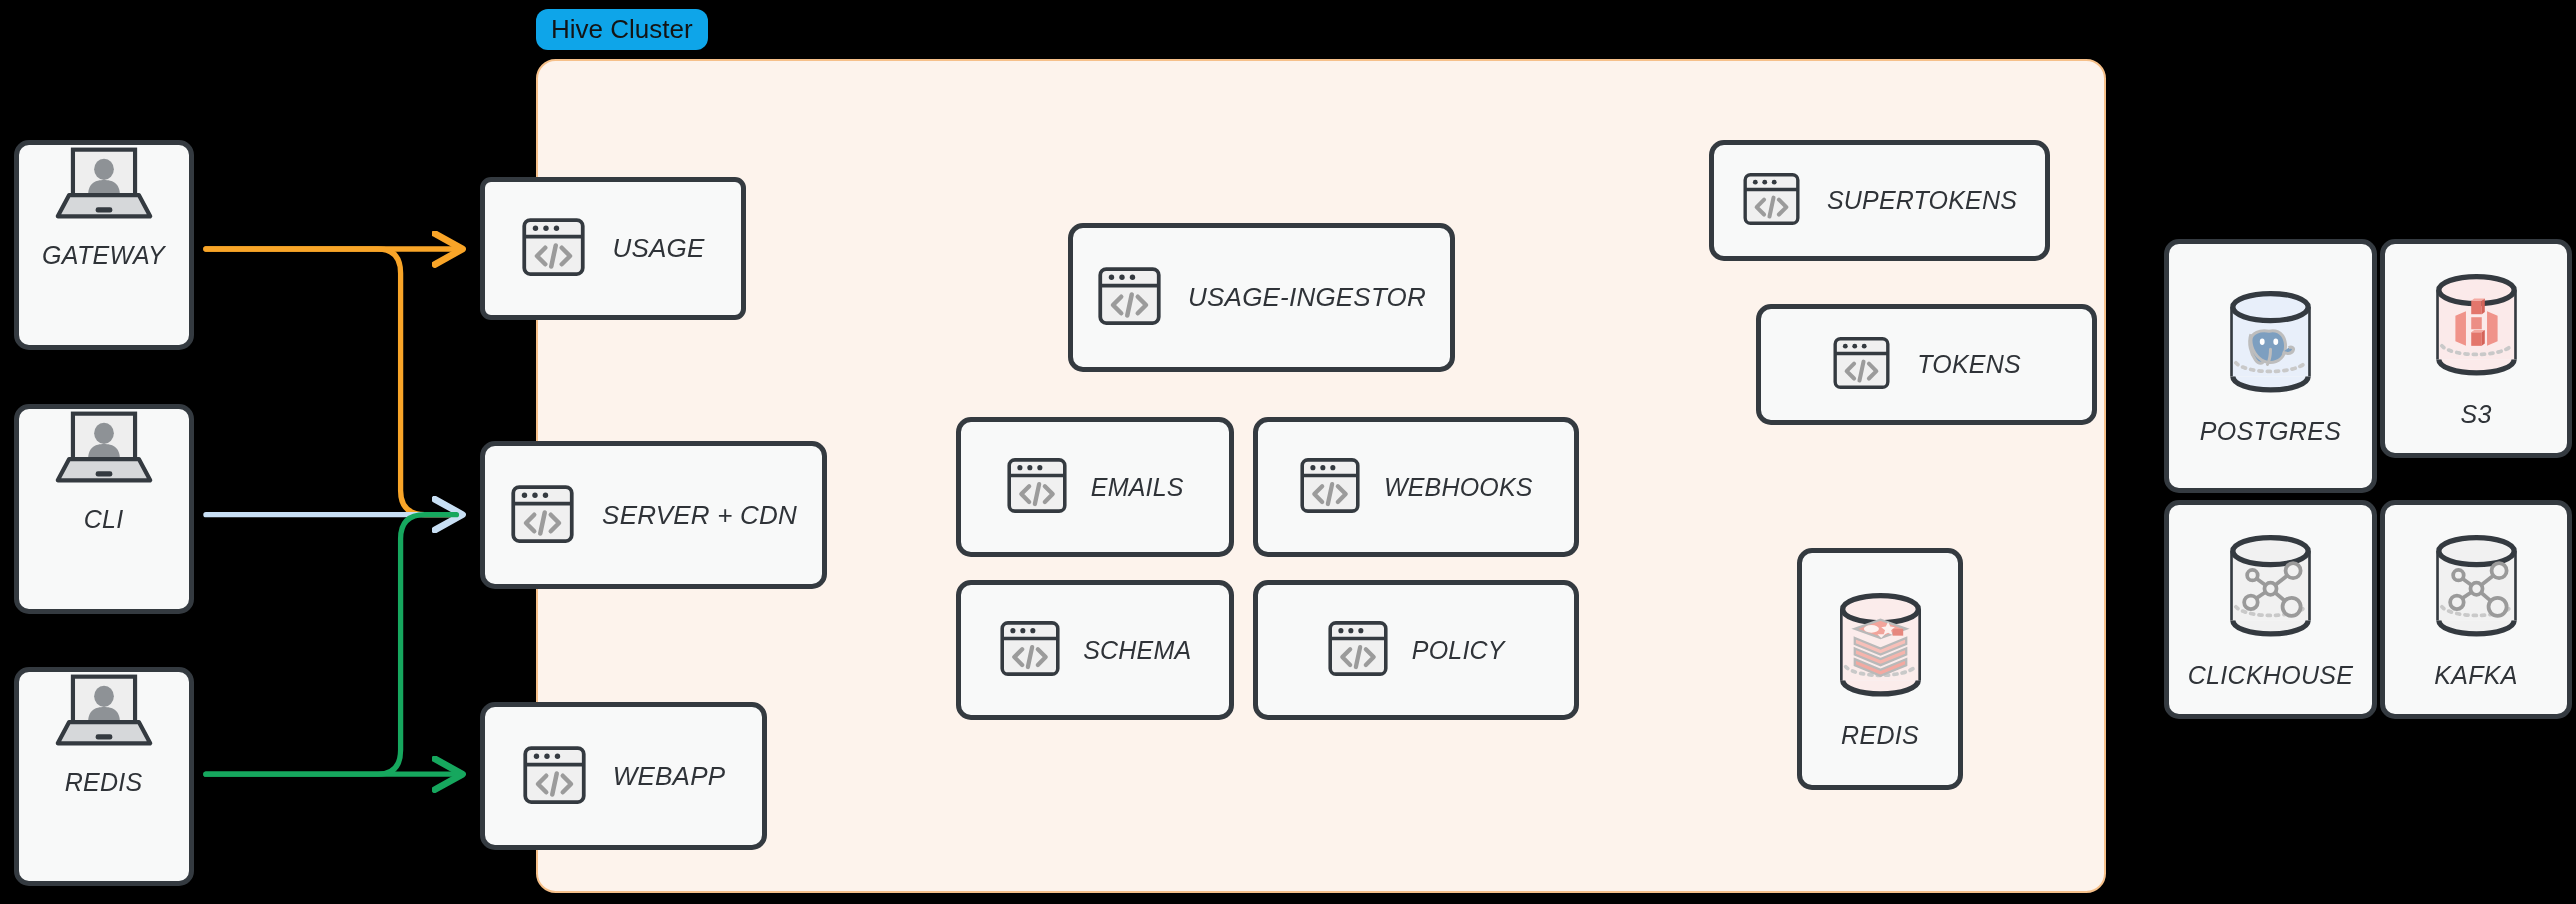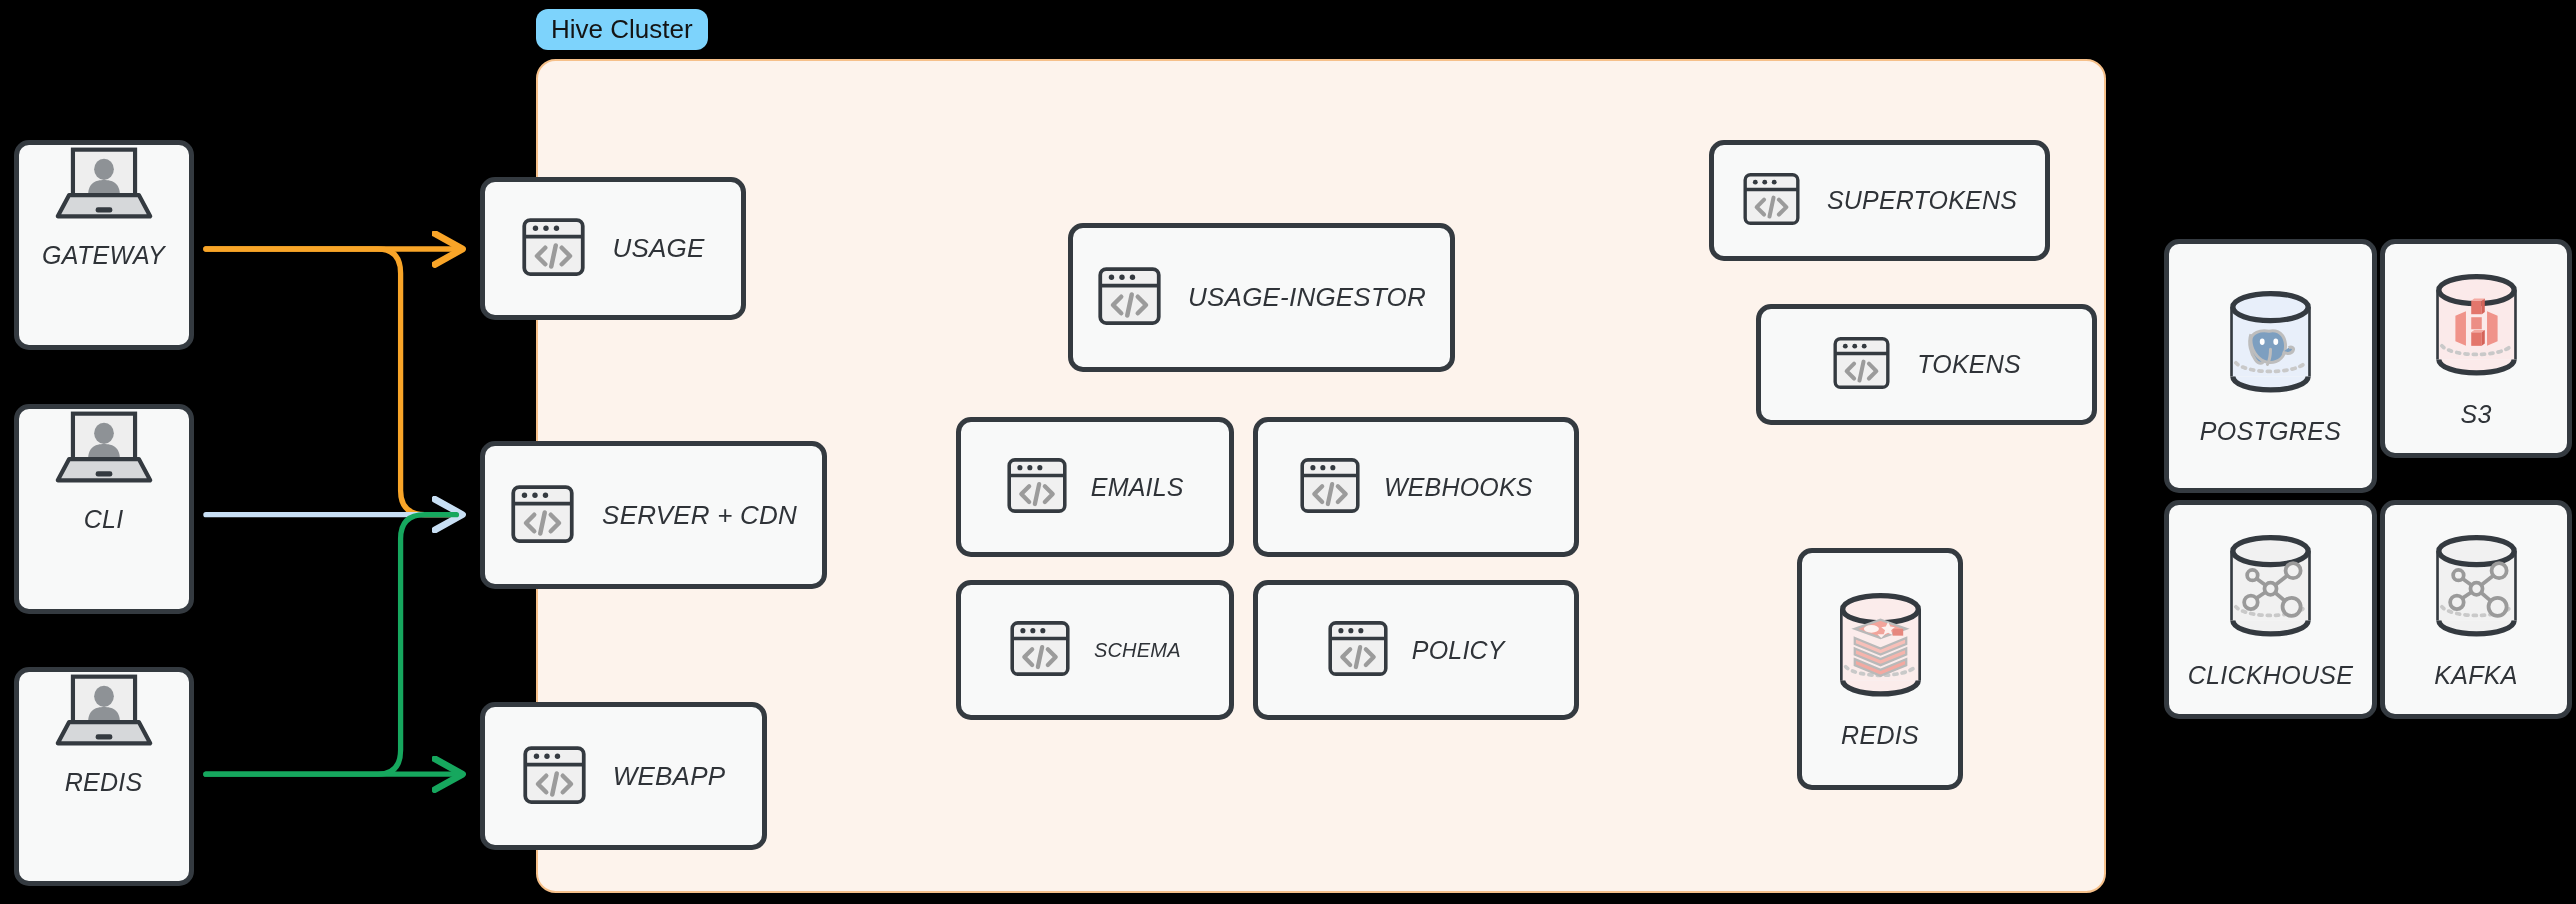--- a/index.html
+++ b/index.html
@@ -26,21 +26,21 @@
     height: 834px;
     background: #fdf3ec;
     border: 2.3px solid #f6c08a;
     border-radius: 19.6px;
   }
   .cluster-tag {
     position: absolute;
     left: 536px;
     top: 9px;
     padding: 6.8px 15px 8.3px 15px;
-    background: #7dd3fc;
+    background: #0ea5e9;
     border-radius: 12px;
     color: #141414;
     font-size: 26px;
     line-height: 1;
     white-space: nowrap;
   }
 
   
   .node {
     position: absolute;
@@ -181,21 +181,21 @@
         <ellipse cx="66" cy="32" rx="13" ry="14" fill="#8e9296"></ellipse>
         <path d="M45 66 C45 50 55 46 66 46 C77 46 87 50 87 66 Z" fill="#8e9296"></path>
         <path d="M25 66 L107 66" stroke="#343a40" stroke-width="3" stroke-dasharray="5 4"></path>
         <path d="M20 66 L112 66 L127 94 L5 94 Z" fill="#d6d8da" stroke="#343a40" stroke-width="5.5" stroke-linejoin="round"></path>
         <rect x="55" y="82" width="22" height="7" rx="3" fill="#343a40"></rect>
       </svg>
     </span>
     <span class="label">REDIS</span>
   </div>
 
-  <div class="node" style="left:480px; top:177px; width:266px; height:143px; gap:26px;">
+  <div class="node" style="left:480px; top:177px; width:266px; height:143px; gap:26px;border-radius:11px;">
     <span class="svc-icon">
       <svg width="65" height="60" viewBox="0 0 86 80">
         <rect x="4" y="4" width="78" height="72" rx="8" fill="#f0f0f0" stroke="#343a40" stroke-width="5"></rect>
         <path d="M4 26 L82 26" stroke="#343a40" stroke-width="5"></path>
         <circle cx="19" cy="15" r="3.6" fill="#343a40"></circle>
         <circle cx="33" cy="15" r="3.6" fill="#343a40"></circle>
         <circle cx="47" cy="15" r="3.6" fill="#343a40"></circle>
         <path d="M32 41 L21 52 L32 63" fill="none" stroke="#9b9b9b" stroke-width="6" stroke-linecap="round" stroke-linejoin="round"></path>
         <path d="M54 41 L65 52 L54 63" fill="none" stroke="#9b9b9b" stroke-width="6" stroke-linecap="round" stroke-linejoin="round"></path>
         <path d="M46 38 L40 66" fill="none" stroke="#9b9b9b" stroke-width="6" stroke-linecap="round"></path>
@@ -290,21 +290,21 @@
         <rect x="4" y="4" width="78" height="72" rx="8" fill="#f0f0f0" stroke="#343a40" stroke-width="5"></rect>
         <path d="M4 26 L82 26" stroke="#343a40" stroke-width="5"></path>
         <circle cx="19" cy="15" r="3.6" fill="#343a40"></circle>
         <circle cx="33" cy="15" r="3.6" fill="#343a40"></circle>
         <circle cx="47" cy="15" r="3.6" fill="#343a40"></circle>
         <path d="M32 41 L21 52 L32 63" fill="none" stroke="#9b9b9b" stroke-width="6" stroke-linecap="round" stroke-linejoin="round"></path>
         <path d="M54 41 L65 52 L54 63" fill="none" stroke="#9b9b9b" stroke-width="6" stroke-linecap="round" stroke-linejoin="round"></path>
         <path d="M46 38 L40 66" fill="none" stroke="#9b9b9b" stroke-width="6" stroke-linecap="round"></path>
       </svg>
     </span>
-    <span class="label" style="font-size:20px;">SCHEMA</span>
+    <span class="label" style="font-size:25px;">SCHEMA</span>
   </div>
 
   <div class="node" style="left:1253px; top:580px; width:326px; height:140px; gap:22.6px;">
     <span class="svc-icon">
       <svg width="62" height="57" viewBox="0 0 86 80">
         <rect x="4" y="4" width="78" height="72" rx="8" fill="#f0f0f0" stroke="#343a40" stroke-width="5"></rect>
         <path d="M4 26 L82 26" stroke="#343a40" stroke-width="5"></path>
         <circle cx="19" cy="15" r="3.6" fill="#343a40"></circle>
         <circle cx="33" cy="15" r="3.6" fill="#343a40"></circle>
         <circle cx="47" cy="15" r="3.6" fill="#343a40"></circle>

